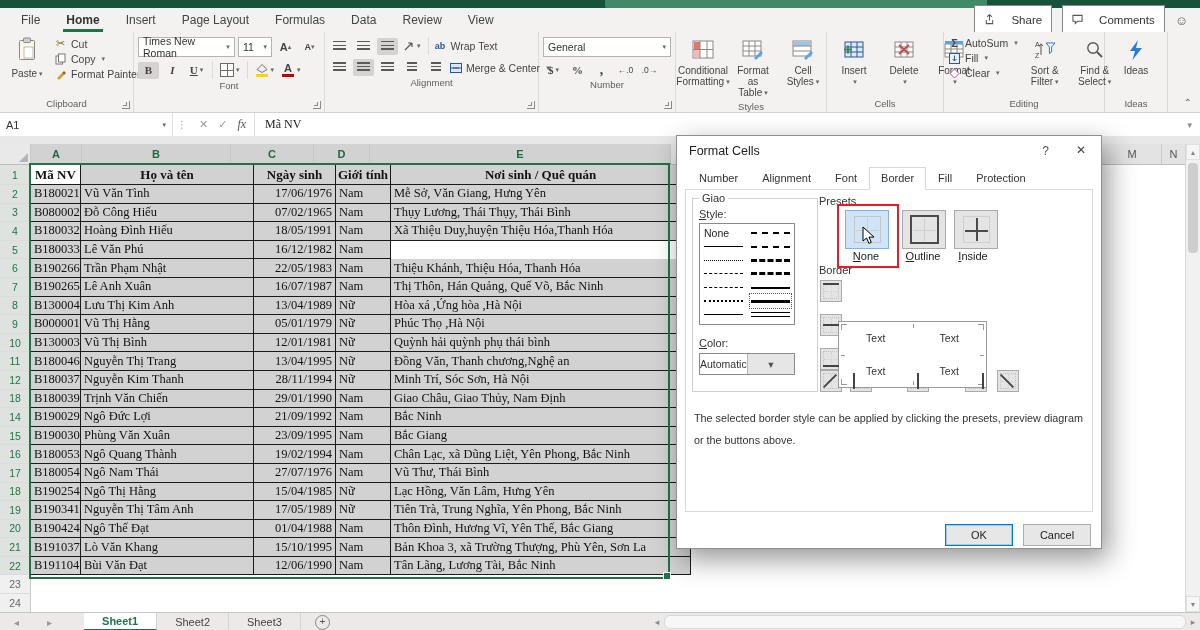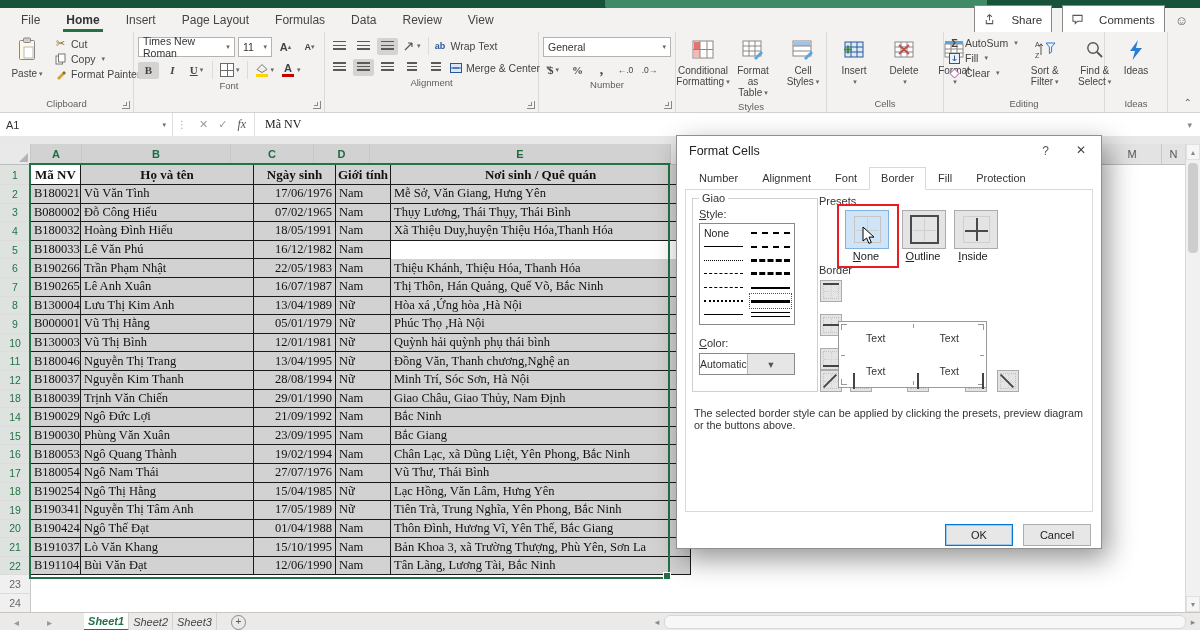--- a/index.html
+++ b/index.html
@@ -100,21 +100,21 @@
   .vscroll{position:absolute;right:0;top:0;width:14px;height:468px;background:#f1f1f1;border-left:1px solid #d8d8d8;
     display:flex;flex-direction:column;align-items:center;font-size:8px;color:#888;}
   .vs-btn{height:16px;display:flex;align-items:center;justify-content:center;width:100%;background:#f6f6f6;border:1px solid #e0e0e0;box-sizing:border-box;}
   .vs-thumb{width:10px;height:90px;background:#cdcdcd;border-radius:4px;margin-top:3px;}
   .vs-bottom{margin-top:auto;}
 
   
   .tabbar{position:absolute;left:0;top:612px;width:1200px;height:18px;background:#eceae8;
     border-top:1px solid #c6c6c6;display:flex;align-items:center;font-size:11px;color:#444;}
   .nav{color:#999;font-size:10px;padding:0 14px;}
-  .stab{padding:0 4px;height:100%;display:flex;align-items:center;border-right:1px solid #d4d2d0;font-style:italic;}
+  .stab{padding:0 18px;height:100%;display:flex;align-items:center;border-right:1px solid #d4d2d0;}
   .stab.active{background:#fff;color:#217346;font-weight:700;border-bottom:2px solid #217346;box-sizing:border-box;}
   .newsheet{margin-left:14px;width:13px;height:13px;border-radius:50%;border:1px solid #8a8886;color:#555;
     display:flex;align-items:center;justify-content:center;font-size:10px;line-height:10px;}
   .hscroll{margin-left:auto;display:flex;align-items:center;height:100%;}
   .hs-btn{width:14px;height:100%;display:flex;align-items:center;justify-content:center;color:#888;font-size:9px;}
   .hs-track{width:520px;height:12px;background:#f7f7f7;border:1px solid #d8d8d8;border-radius:6px;}
 
   
   .dialog{position:absolute;left:676px;top:135px;width:424px;height:412px;background:#fff;
     border:1px solid #8f8f8f;box-shadow:6px 10px 26px rgba(0,0,0,0.42);font-size:11px;color:#333;}
@@ -176,21 +176,21 @@
   .pv-text{display:flex;align-items:center;justify-content:center;font-size:10.5px;color:#333;}
   .tick{position:absolute;background:#999;}
   .tk-t{left:50%;top:2px;width:1px;height:4px;} .tk-b{left:50%;bottom:2px;width:1px;height:4px;}
   .tk-l{top:50%;left:2px;width:4px;height:1px;} .tk-r{top:50%;right:2px;width:4px;height:1px;}
   .ck{position:absolute;width:5px;height:5px;border-color:#999;border-style:solid;border-width:0;}
   .ck-tl{left:2px;top:2px;border-left-width:1px;border-top-width:1px;}
   .ck-tr{right:2px;top:2px;border-right-width:1px;border-top-width:1px;}
   .ck-bl{left:2px;bottom:2px;border-left-width:1px;border-bottom-width:1px;}
   .ck-br{right:2px;bottom:2px;border-right-width:1px;border-bottom-width:1px;}
 
-  .dlg-desc{position:absolute;left:8px;top:217px;width:392px;font-size:10.8px;color:#333;line-height:12px;}
+  .dlg-desc{position:absolute;left:8px;top:217px;width:392px;font-size:10.8px;color:#333;line-height:22px;}
   .dbtn{position:absolute;width:66px;height:20px;background:#e7e7e7;border:1px solid #adadad;
     display:flex;align-items:center;justify-content:center;font-size:11px;color:#222;}
   .dbtn.primary{border:1px solid #0078d7;box-shadow:inset 0 0 0 1px #9fc9ef;}
 </style>
 </head>
 <body>
 
 <div id="app">
 
   <div class="titlebar">
@@ -665,21 +665,21 @@
           <div class="cell c0">B180046</div>
           <div class="cell c1">Nguyễn Thị Trang</div>
           <div class="cell c2">13/04/1995</div>
           <div class="cell c3">Nữ</div>
           <div class="cell c4">Đồng Văn, Thanh chương,Nghệ an</div>
         </div>
         <div class="srow">
           <div class="rn rnsel">12</div>
           <div class="cell c0">B180037</div>
           <div class="cell c1">Nguyễn Kim Thanh</div>
-          <div class="cell c2">28/08/1994</div>
+          <div class="cell c2">28/11/1994</div>
           <div class="cell c3">Nữ</div>
           <div class="cell c4">Minh Trí, Sóc Sơn, Hà Nội</div>
         </div>
         <div class="srow">
           <div class="rn rnsel">18</div>
           <div class="cell c0">B180039</div>
           <div class="cell c1">Trịnh Văn Chiến</div>
           <div class="cell c2">29/01/1990</div>
           <div class="cell c3">Nam</div>
           <div class="cell c4">Giao Châu, Giao Thủy, Nam Định</div>

